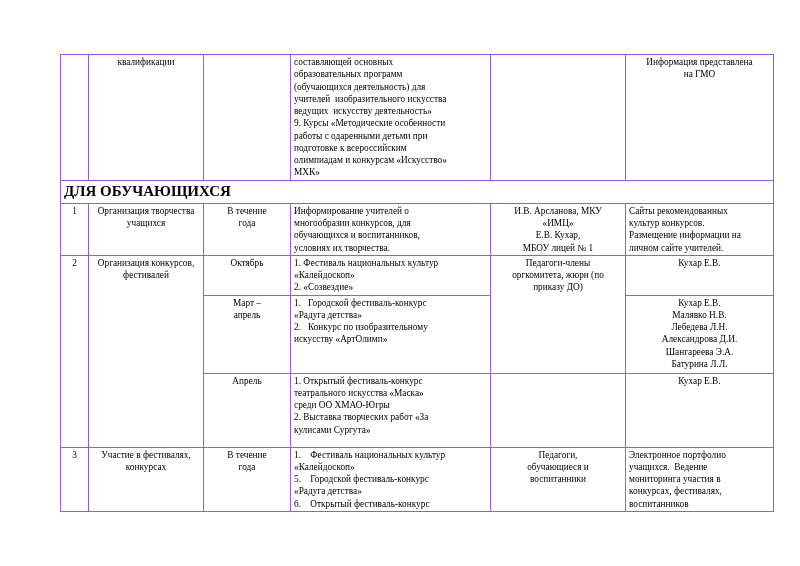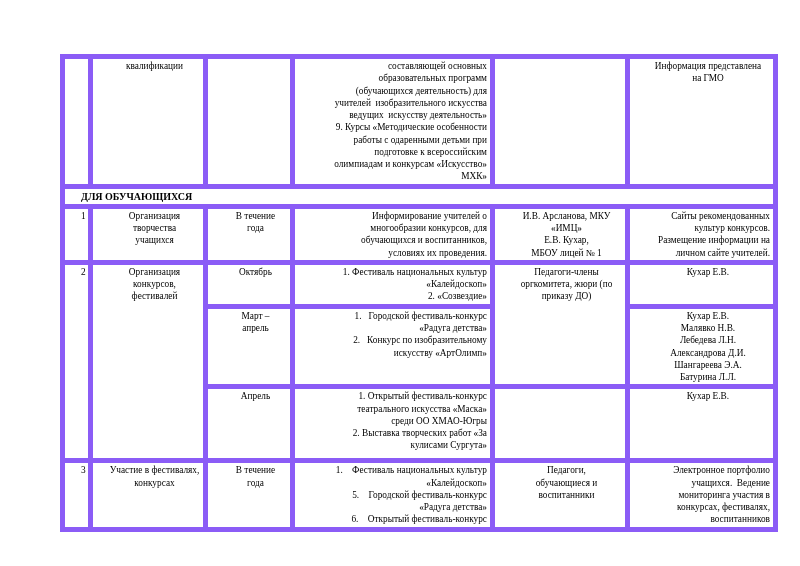--- a/index.html
+++ b/index.html
@@ -25,39 +25,39 @@
     position: absolute;
     left: 60px;
     top: 54px;
     width: 713px;
     border-collapse: collapse;
     table-layout: fixed;
     font-size: 9.3px;
     line-height: 1.32;
   }
   table.doc-table td {
-    border: 5px solid #8b5cf6;
-    padding: 1px 3px 1px 16px;
+    border: 1px solid #8b5cf6;
+    padding: 1px 3px 1px 3px;
     vertical-align: top;
   }
   
   col.c1 { width: 28px; }
   col.c2 { width: 115px; }
   col.c3 { width: 87px; }
   col.c4 { width: 200px; }
   col.c5 { width: 135px; }
   col.c6 { width: 148px; }
 
   td.center { text-align: center; }
-  td.left   { text-align: right; }
+  td.left   { text-align: left; }
   td.num    { text-align: center; }
   td.section {
     font-weight: bold;
     text-align: left;
-    font-size: 10px;
+    font-size: 15px;
     padding-top: 1px;
     padding-bottom: 1px;
   }
   .h-row1 { height: 126px; }
   .h-section { height: 11px; }
   .h-row1b { height: 48px; }
   .h-oct { height: 33px; }
   .h-mar { height: 78px; }
   .h-apr { height: 74px; }
   .h-row3 { height: 47px; }
@@ -120,21 +120,21 @@
           <p class="l">учащихся</p>
         </td>
         <td class="center">
           <p class="l">В течение</p>
           <p class="l">года</p>
         </td>
         <td class="left">
           <p class="l">Информирование учителей о</p>
           <p class="l">многообразии конкурсов, для</p>
           <p class="l">обучающихся и воспитанников,</p>
-          <p class="l">условиях их проведения.</p>
+          <p class="l">условиях их творчества.</p>
         </td>
         <td class="center">
           <p class="l">И.В. Арсланова, МКУ</p>
           <p class="l">«ИМЦ»</p>
           <p class="l">Е.В. Кухар,</p>
           <p class="l">МБОУ лицей № 1</p>
         </td>
         <td class="left">
           <p class="l">Сайты рекомендованных</p>
           <p class="l">культур конкурсов.</p>

